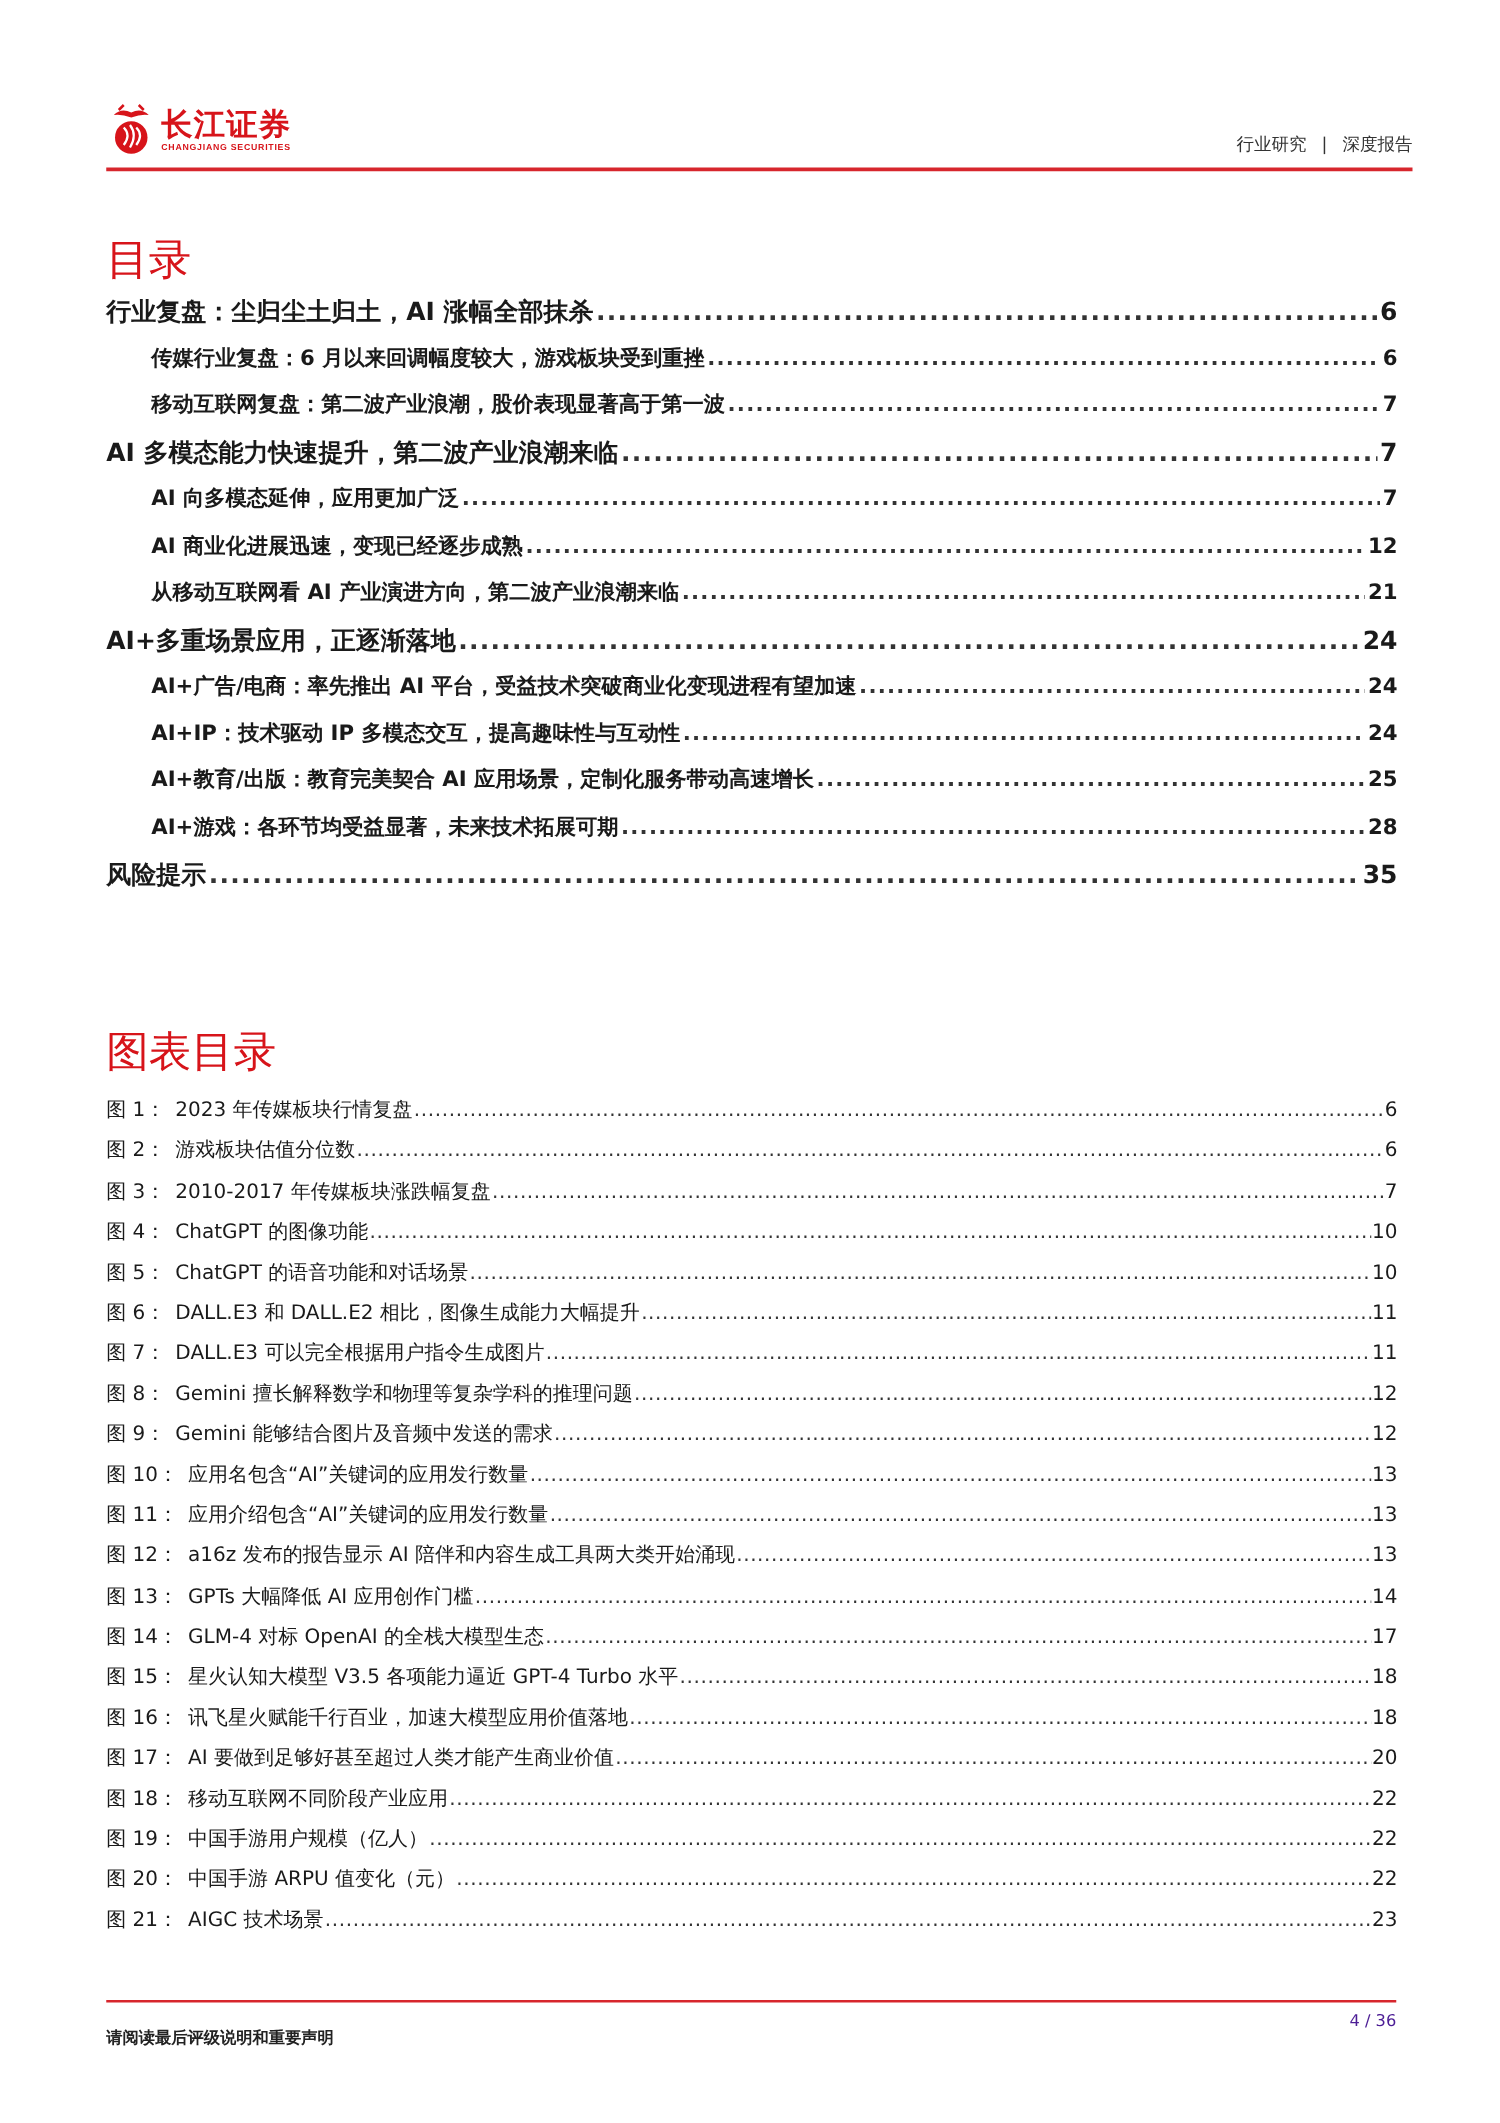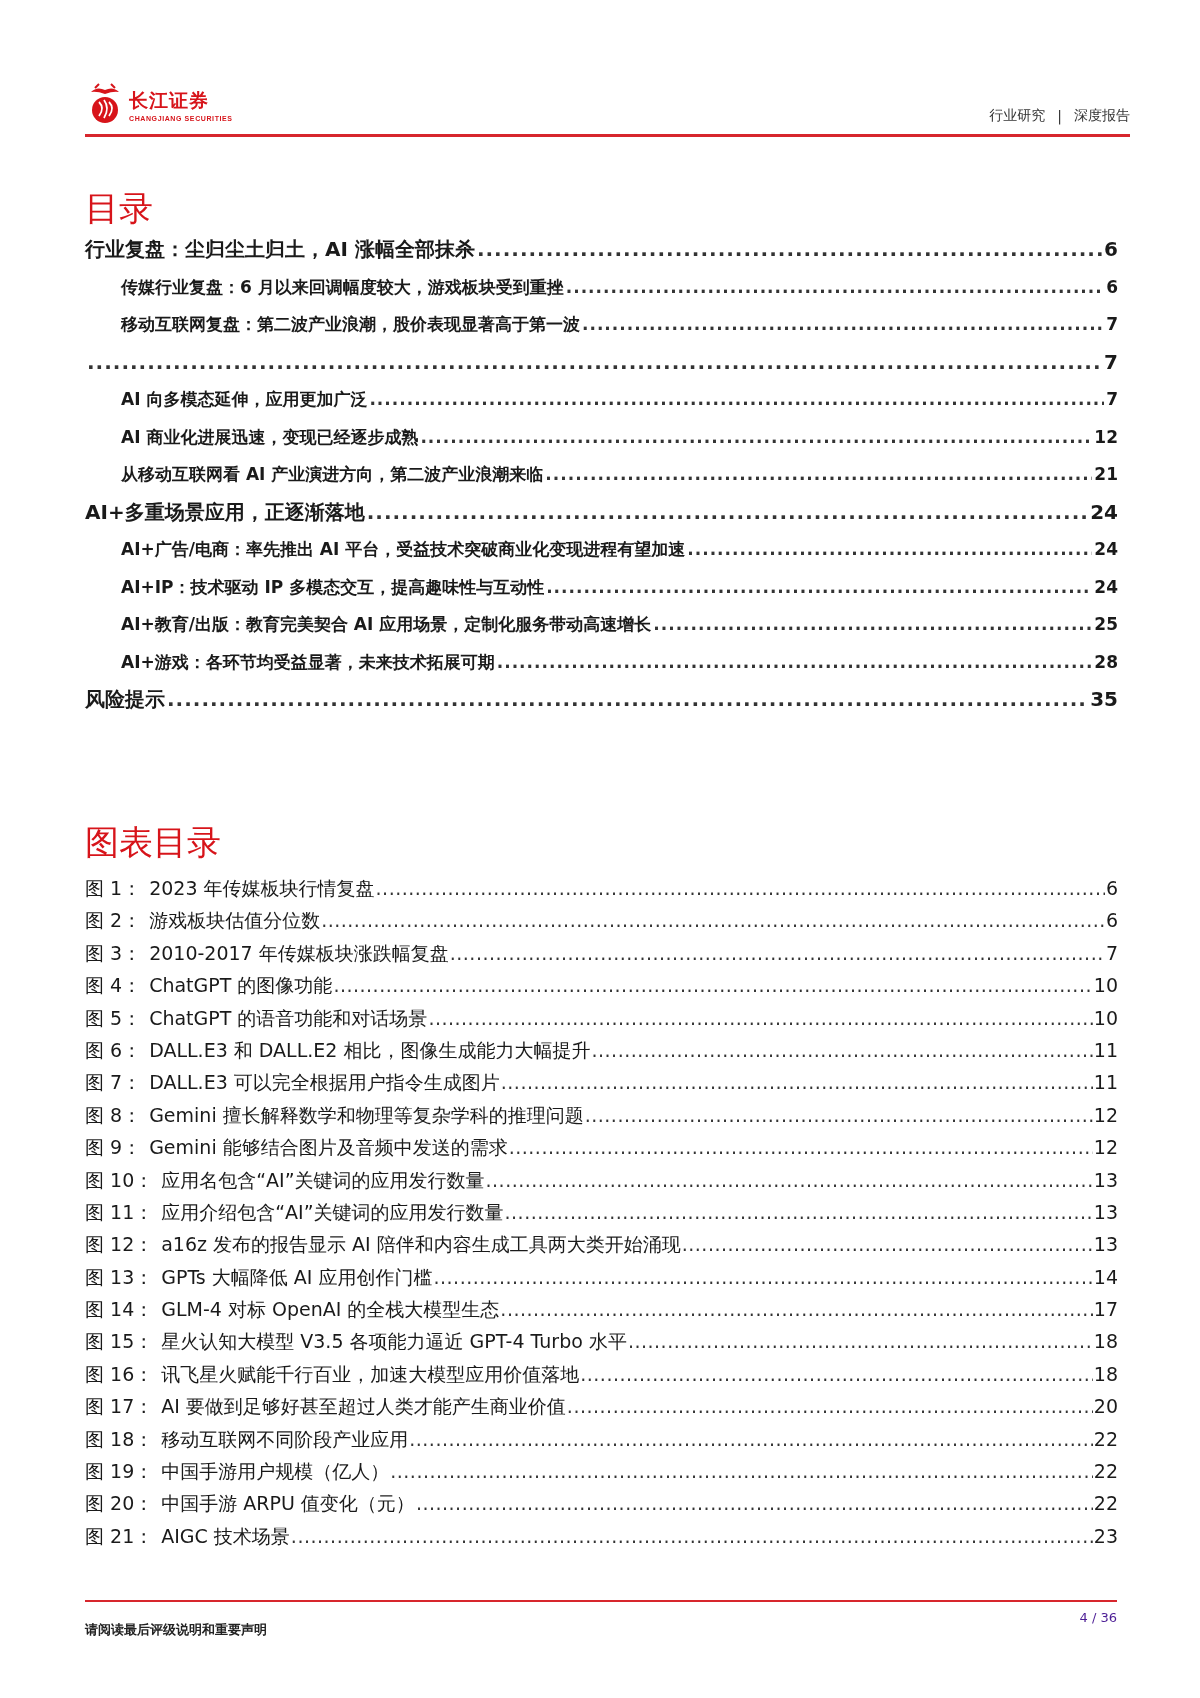--- a/index.html
+++ b/index.html
@@ -3,37 +3,37 @@
   <meta charset="utf-8">
   <style>
     * { box-sizing: border-box; margin: 0; padding: 0; }
     html, body { width: 1200px; height: 1698px; background: #ffffff; }
     body { font-family: "DejaVu Sans", "Liberation Sans", sans-serif; color: #222; position: relative; overflow: hidden; }
 
     .header { position: absolute; left: 85px; top: 82px; width: 1045px; height: 56px; }
     .logo { position: absolute; left: 0; top: 0; display: flex; align-items: center; }
     .logo-mark { width: 40px; height: 44px; position: relative; }
     .logo-text-wrap { margin-left: 4px; display: flex; flex-direction: column; }
-    .logo-cn { color: #d7141a; font-size: 19px; font-weight: bold; letter-spacing: 1px; line-height: 28px; font-family: "DejaVu Serif", serif; }
+    .logo-cn { color: #d7141a; font-size: 25px; font-weight: bold; letter-spacing: 1px; line-height: 28px; font-family: "DejaVu Serif", serif; }
     .logo-en { color: #d7141a; font-size: 7px; font-weight: bold; letter-spacing: 0.6px; line-height: 9px; font-family: "Liberation Sans", sans-serif; }
     .header-right { position: absolute; right: 0; top: 25px; font-size: 14px; color: #333; display: flex; gap: 12px; align-items: center; }
     .header-sep { color: #333; }
     .header-rule { position: absolute; left: 85px; top: 134px; width: 1045px; height: 3px; background: #d7262d; }
 
     .sec-title { position: absolute; left: 85px; color: #d7141a; font-size: 34px; line-height: 40px; font-weight: normal; }
     .toc { position: absolute; left: 85px; width: 1033px; font-weight: bold; }
     .toc-row { display: flex; align-items: baseline; white-space: nowrap; }
     .toc-row.l1 { font-size: 20px; height: 37.5px; line-height: 37.5px; color: #1a1a1a; }
     .toc-row.l2 { font-size: 17px; height: 37.5px; line-height: 37.5px; padding-left: 36px; color: #1a1a1a; }
     .toc-row .lead { flex: 1; overflow: hidden; margin: 0 2px; color: #333; letter-spacing: 1px; }
     .toc-row .lead::after { content: "...................................................................................................................................................................................................................................................................."; }
     .toc-row .pg { text-align: right; }
 
     .fig { position: absolute; left: 85px; width: 1033px; }
-    .fig-row { display: flex; align-items: baseline; white-space: nowrap; font-size: 19px; height: 32.4px; line-height: 32.4px; color: #1a1a1a; }
+    .fig-row { display: flex; align-items: baseline; white-space: nowrap; font-size: 16px; height: 32.4px; line-height: 32.4px; color: #1a1a1a; }
     .fig-row .lab { margin-right: 8px; }
     .fig-row .lead { flex: 1; overflow: hidden; margin: 0 1px; color: #333; letter-spacing: 0.5px; }
     .fig-row .lead::after { content: "..........................................................................................................................................................................................................................................................................................."; }
 
     .footer-rule { position: absolute; left: 85px; top: 1600px; width: 1032px; height: 2px; background: #d7262d; }
     .footer-left { position: absolute; left: 85px; top: 1610px; font-size: 13px; color: #222; font-weight: bold; margin-top: 11px; }
     .footer-right { position: absolute; right: 83px; top: 1610px; font-size: 13px; color: #4c1d95; font-weight: normal; }
   </style>
 </head>
 <body>
@@ -72,20 +72,21 @@
       <span>传媒行业复盘：6 月以来回调幅度较大，游戏板块受到重挫</span>
       <span class="lead"></span>
       <span class="pg">6</span>
     </div>
   <div class="toc-row l2">
       <span>移动互联网复盘：第二波产业浪潮，股价表现显著高于第一波</span>
       <span class="lead"></span>
       <span class="pg">7</span>
     </div>
   <div class="toc-row l1">
+      <span>AI 多模态能力快速提升，第二波产业浪潮来临</span>
       <span class="lead"></span>
       <span class="pg">7</span>
     </div>
   <div class="toc-row l2">
       <span>AI 向多模态延伸，应用更加广泛</span>
       <span class="lead"></span>
       <span class="pg">7</span>
     </div>
   <div class="toc-row l2">
       <span>AI 商业化进展迅速，变现已经逐步成熟</span>

